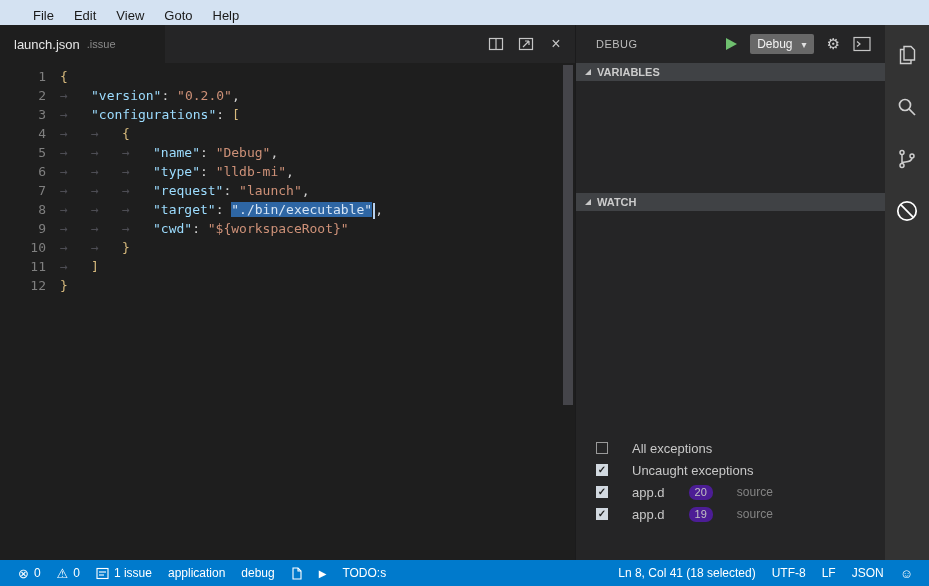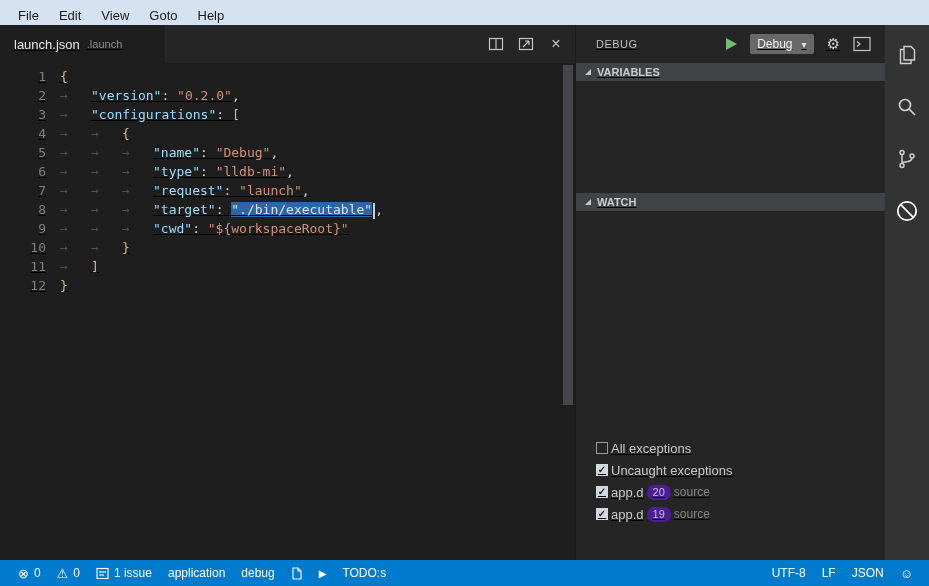--- a/index.html
+++ b/index.html
@@ -2,25 +2,25 @@
 <html><head>
 <meta charset="utf-8">
 <style>
   * { margin:0; padding:0; box-sizing:border-box; }
   html,body { background:#000; }
   body { font-family:"Liberation Sans", sans-serif; }
   .app { position:relative; width:929px; height:586px; background:#1e1e1e; overflow:hidden; }
 
   
   .menubar { position:absolute; top:0; left:0; right:0; height:31px; background:#d4e2f2;
-             display:flex; align-items:center; padding-left:8px; }
+             display:flex; align-items:center; padding-left:23px; }
   .menu-item { padding:0 10px; font-size:13px; color:#1a1a1a; line-height:25px; cursor:default; }
 
   
-  .main { position:absolute; top:25px; left:0; right:0; bottom:26px; display:flex;text-decoration:underline; }
+  .main { position:absolute; top:25px; left:0; right:0; bottom:26px; display:flex; }
 
   
   .editor-col { width:575px; position:relative; background:#1e1e1e; display:flex; flex-direction:column; }
   .tabbar { height:38px; background:#252526; display:flex; align-items:stretch; position:relative; flex:none; }
   .tab { background:#1e1e1e; display:flex; align-items:center; padding:0 14px; min-width:165px; }
   .tab-title { color:#e6e6e6; font-size:13px; }
   .tab-folder { color:#8b8b8b; font-size:11px; margin-left:7px; }
   .tab-actions { position:absolute; right:10px; top:0; height:100%; display:flex; align-items:center; gap:12px; }
   .tab-action { display:flex; align-items:center; justify-content:center; width:18px; height:18px; cursor:pointer; }
   .close-glyph { color:#c5c5c5; font-size:16px; line-height:16px; }
@@ -52,21 +52,21 @@
 
   .section-header { height:18px; flex:none; background:#404245; display:flex; align-items:center; padding-left:9px; gap:6px;
                     font-size:11px; font-weight:bold; color:#cccccc; cursor:pointer; }
   .tri { width:0; height:0; border-left:6px solid transparent; border-bottom:6px solid #c8c8c8; }
   .section-body { background:#252526; }
   .body-variables { height:112px; }
   .body-watch { height:33px; }
   .body-callstack { height:193px; }
   .body-breakpoints { flex:1; overflow:hidden; }
 
-  .bp-row { height:22px; display:flex; align-items:center; gap:3px; padding-left:20px; cursor:pointer; }
+  .bp-row { height:22px; display:flex; align-items:center; gap:24px; padding-left:20px; cursor:pointer; }
   .checkbox { flex:none; width:12px; height:12px; border:1px solid #9a9a9a; display:inline-flex; align-items:center; justify-content:center;
               font-size:10px; line-height:10px; color:#1e1e1e; background:transparent; }
   .checkbox.checked { background:#d2d9e0; border-color:#d2d9e0; font-weight:bold; }
   .bp-label { font-size:13px; color:#c8c8c8; }
   .bp-badge { background:#4c1d95; color:#c2c2c2; font-size:11px; line-height:15px; height:15px; padding:0 6px; border-radius:7px; }
   .bp-detail { color:#848484; font-size:12px; }
 
   
   .activity-bar { width:44px; background:#333333; display:flex; flex-direction:column; align-items:center; padding-top:17px; gap:26px; }
   .act-icon { width:26px; height:26px; display:flex; align-items:center; justify-content:center; cursor:pointer; }
@@ -92,21 +92,21 @@
       <div class="menu-item">Goto</div>
       <div class="menu-item">Help</div>
     </div>
 
   <div class="main">
 
     <div class="editor-col">
       <div class="tabbar">
         <div class="tab">
           <span class="tab-title">launch.json</span>
-          <span class="tab-folder">.launch</span>
+          <span class="tab-folder">.issue</span>
         </div>
         <div class="tab-actions">
           <span class="tab-action">
             <svg width="16" height="16" viewBox="0 0 16 16" fill="none" stroke="#c5c5c5" stroke-width="1.2">
               <rect x="1.5" y="2.5" width="13" height="11"></rect>
                 <line x1="8" y1="2.5" x2="8" y2="13.5"></line>
             </svg>
           </span>
           <span class="tab-action">
             <svg width="16" height="16" viewBox="0 0 16 16" fill="none" stroke="#c5c5c5" stroke-width="1.2">
@@ -298,20 +298,23 @@
       </span>
       <span class="sb-item">
         <span class="sb-play">▶</span>
       </span>
       <span class="sb-item">
         <span>TODO:s</span>
       </span>
     </div>
     <div class="sb-right">
       <span class="sb-item">
+        <span>Ln 8, Col 41 (18 selected)</span>
+      </span>
+      <span class="sb-item">
         <span>UTF-8</span>
       </span>
       <span class="sb-item">
         <span>LF</span>
       </span>
       <span class="sb-item">
         <span>JSON</span>
       </span>
       <span class="sb-item">
         <span class="sb-glyph">☺</span>

